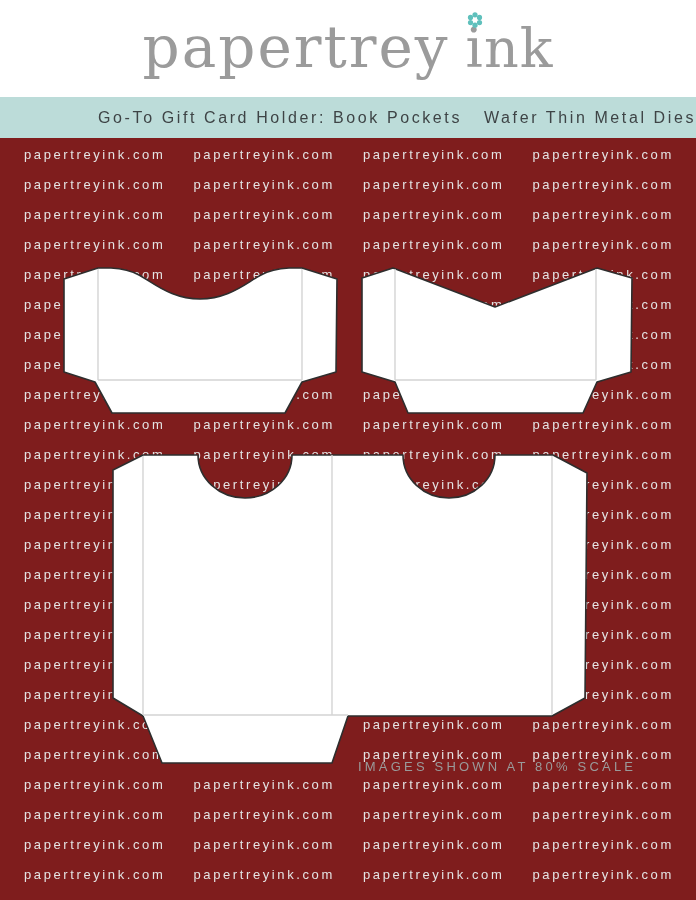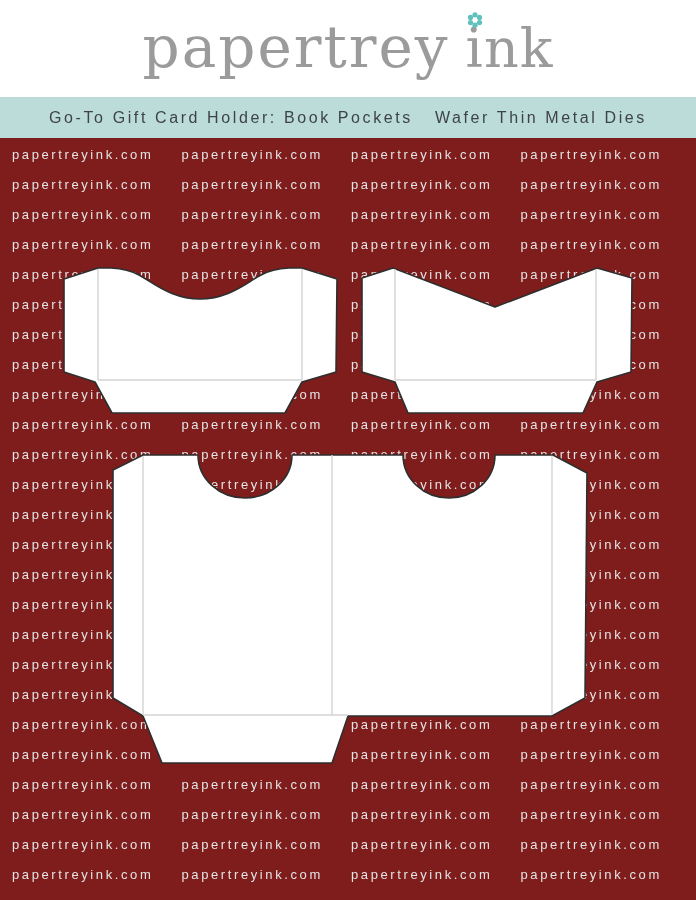--- a/index.html
+++ b/index.html
@@ -28,35 +28,35 @@
     font-family:"DejaVu Serif","Liberation Serif",serif;
     font-size:54px;line-height:1;
     color:#9b9b9b;letter-spacing:1px;
   }
   .logo-flower{position:absolute;left:1px;top:-10px;width:16px;height:16px;}
 
   
   .banner{
     position:absolute;top:97px;left:0;width:696px;height:41px;
     background:#bcdcd9;
-    display:flex;align-items:center;justify-content:center;
+    display:flex;align-items:center;justify-content:flex-end;
     z-index:5;
   }
   .banner-text{
     font-size:16px;color:#3e4446;letter-spacing:2.6px;
     white-space:nowrap;font-weight:400;
   }
   .banner-gap{display:inline-block;width:22px;}
 
   
   .watermark{
     position:absolute;top:140px;left:0;width:696px;height:760px;
     overflow:hidden;z-index:1;
   }
-  .wm-row{height:30px;line-height:30px;display:flex;padding-left:12px;box-sizing:border-box;}
+  .wm-row{height:30px;line-height:30px;display:flex;padding-left:12px;box-sizing:border-box;margin-left:12px;}
   .wm-cell{
     flex:0 0 auto;width:169.5px;
     font-size:13px;letter-spacing:2.6px;color:#e4e4e4;
     white-space:nowrap;overflow:hidden;
   }
 
   
   .die-svg{position:absolute;top:0;left:0;z-index:2;}
   .cut{fill:#ffffff;stroke:#2e2e2e;stroke-width:1.6;stroke-linejoin:round;}
   .fold{fill:none;stroke:#d4d4d4;stroke-width:1.4;}
@@ -279,14 +279,15 @@
          L 553 455
          L 587 473 L 585 698 L 552 716
          L 348 716 L 332 763 L 162 763 L 143 716
          L 113 698 Z"></path>
     <path class="fold" d="M 143 456 L 143 715
          M 332 455 L 332 715
          M 552 456 L 552 715
          M 143 715 L 348 715"></path>
   </svg>
 
+  <div class="scale-note">IMAGES SHOWN AT 80% SCALE</div>
 
 </div>
 
 </body></html>

